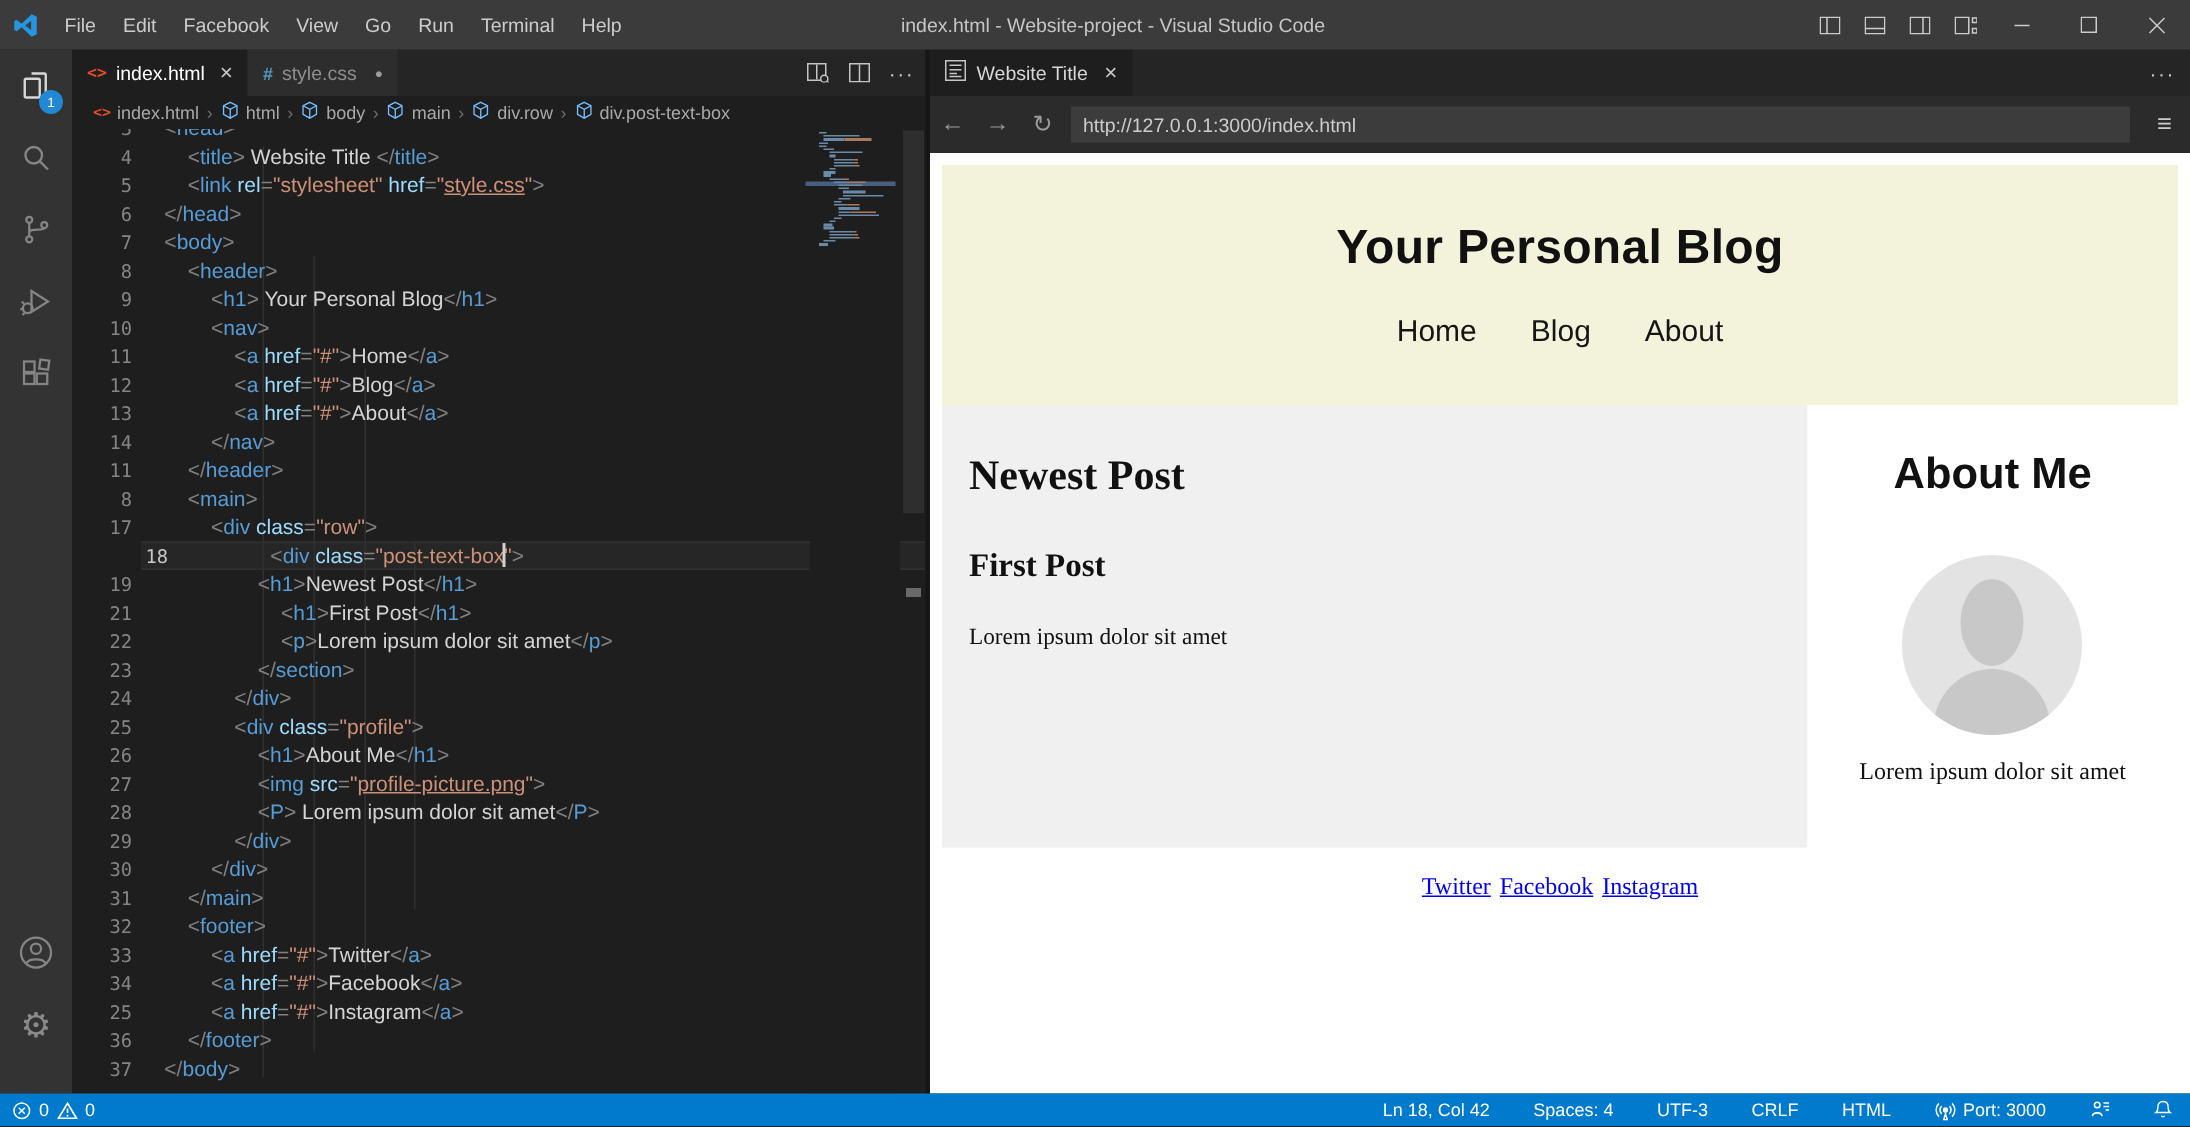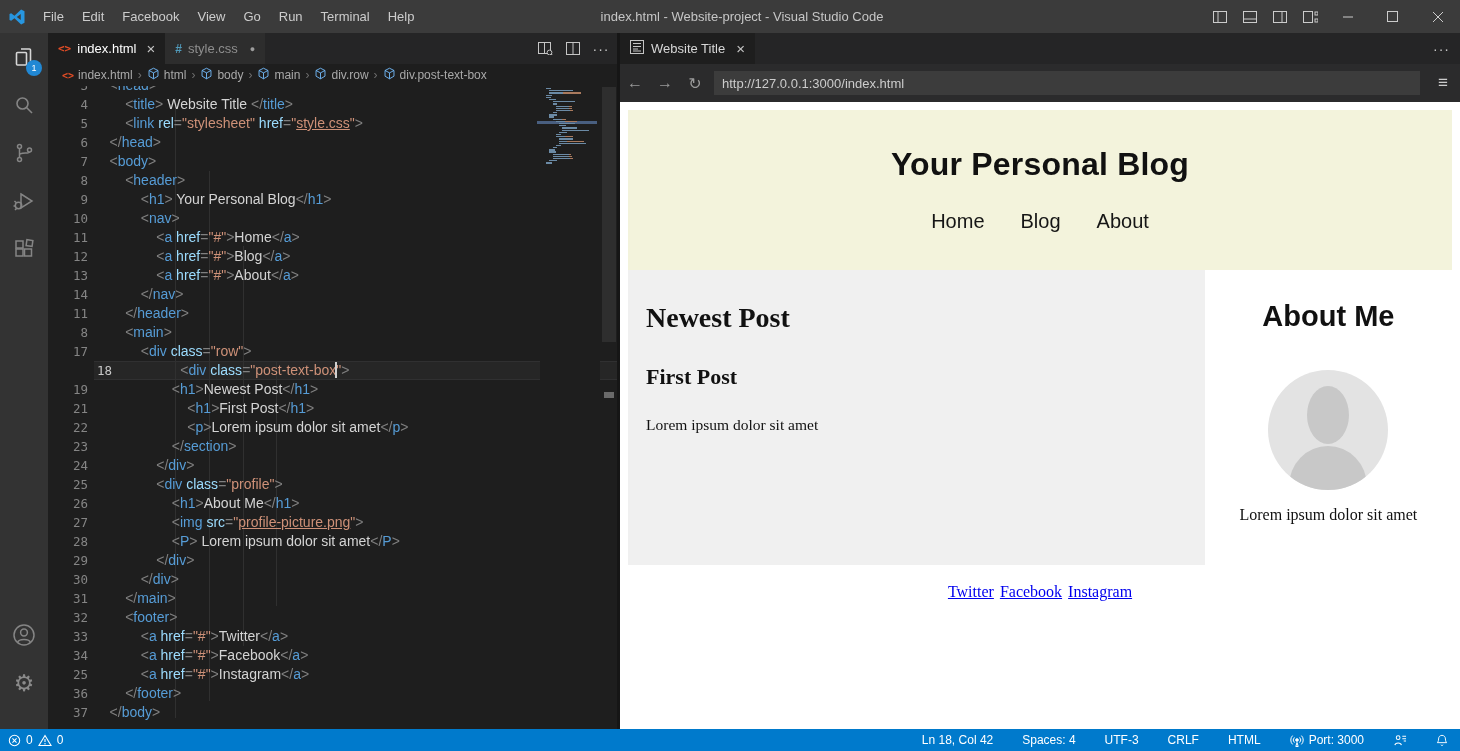--- a/index.html
+++ b/index.html
@@ -105,21 +105,21 @@
   .avatar-body { position:absolute; left:50%; top:76px; transform:translateX(-50%); width:78px; height:80px;
     border-radius:50%; background:#c8c8c8; }
   .web-profile-p { font-family:"Liberation Serif",serif; font-size:16px; color:#111; margin-top:16px; }
   .web-footer { text-align:center; margin-top:18px; }
   .web-footer a { font-family:"Liberation Serif",serif; font-size:16px; color:#0000ee; text-decoration:underline; margin:0 3px; }
 
   
   .statusbar { position:absolute; left:0; top:729px; width:1460px; height:22px; background:#007acc;
     color:#ffffff; display:flex; align-items:center; font-size:12px; z-index:40; }
   .sb-left { display:flex; align-items:center; gap:5px; padding-left:8px; }
-  .sb-right { margin-left:auto; display:flex; align-items:flex-end; gap:29px; padding-right:12px; }
+  .sb-right { margin-left:auto; display:flex; align-items:flex-start; gap:29px; padding-right:12px; }
   .sb-item { display:flex; align-items:center; gap:5px; }
   .sb-item svg { display:block; }
 </style>
 </head>
 <body>
 
 <div class="root">
 
   <div class="titlebar">
     <span class="vscode-logo">

